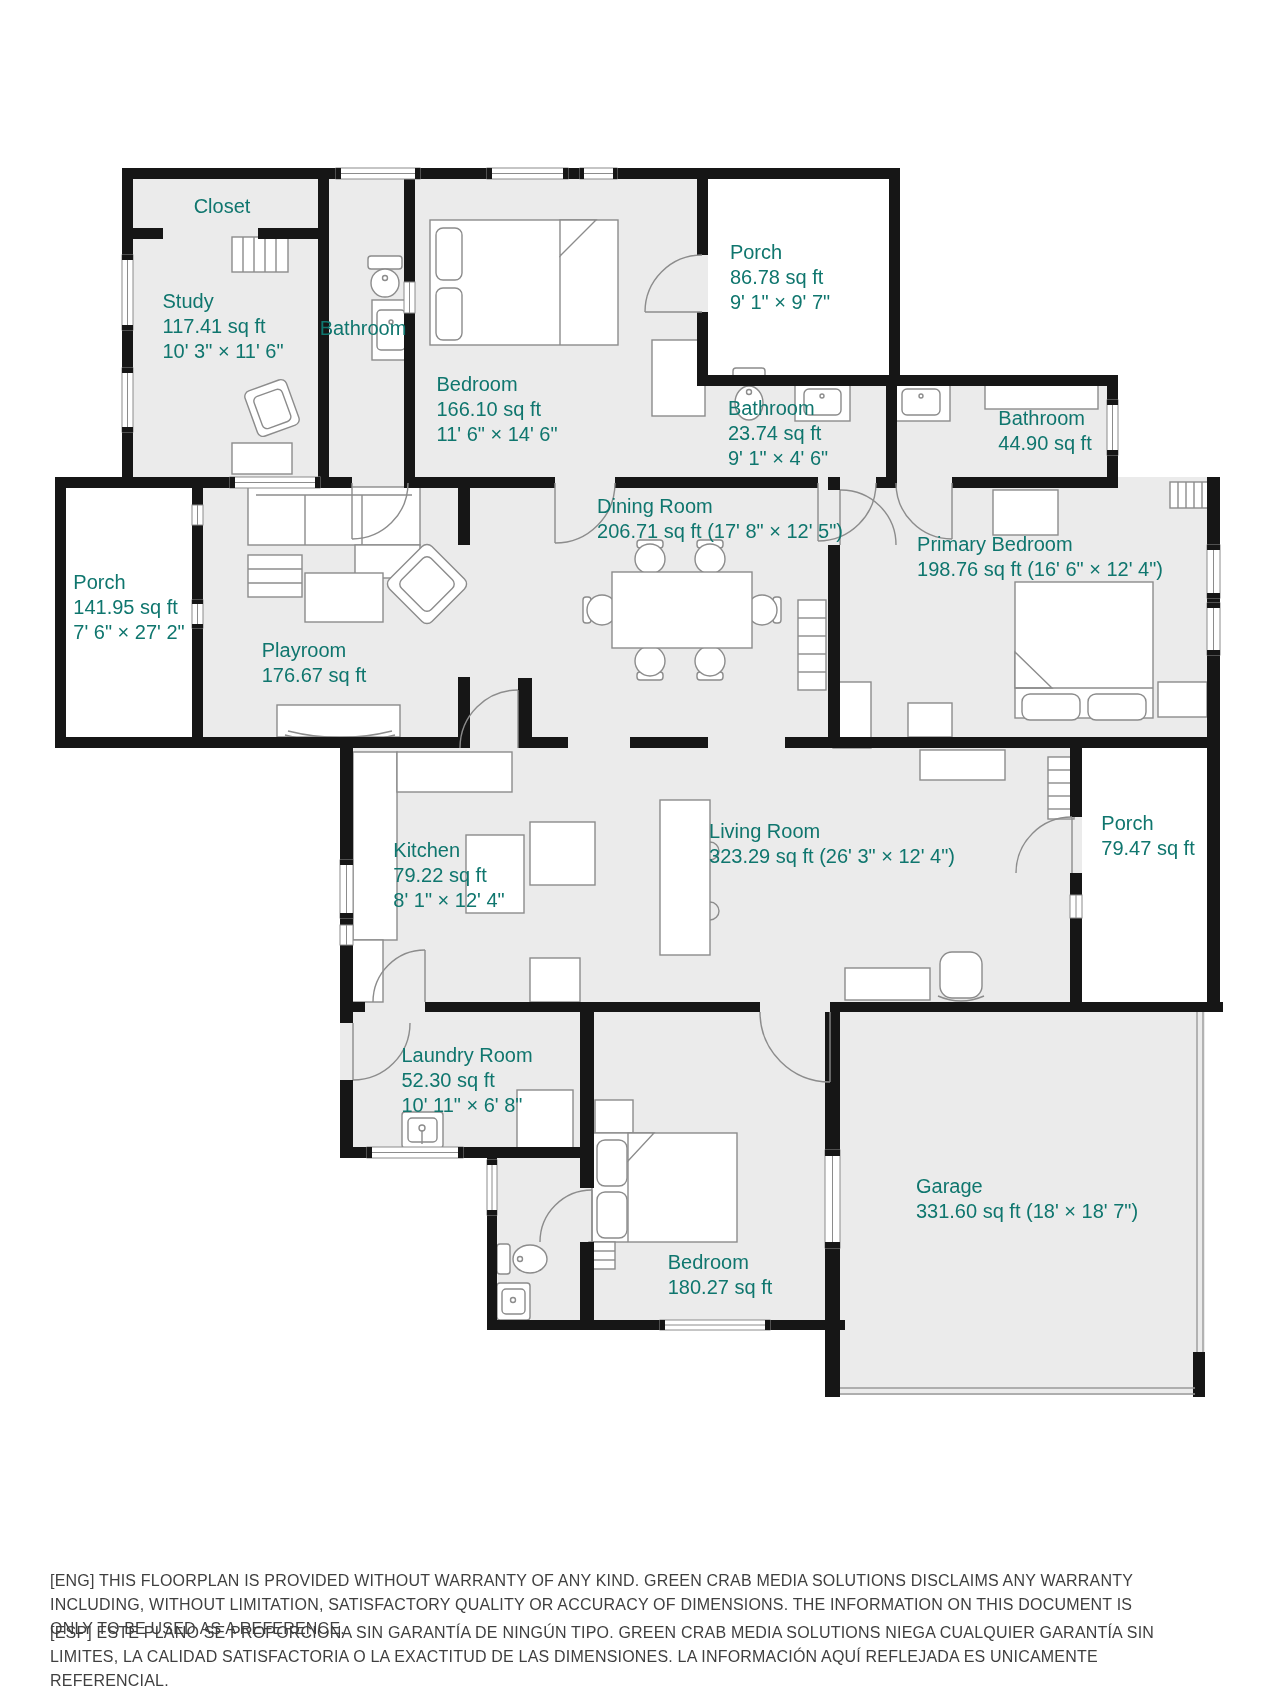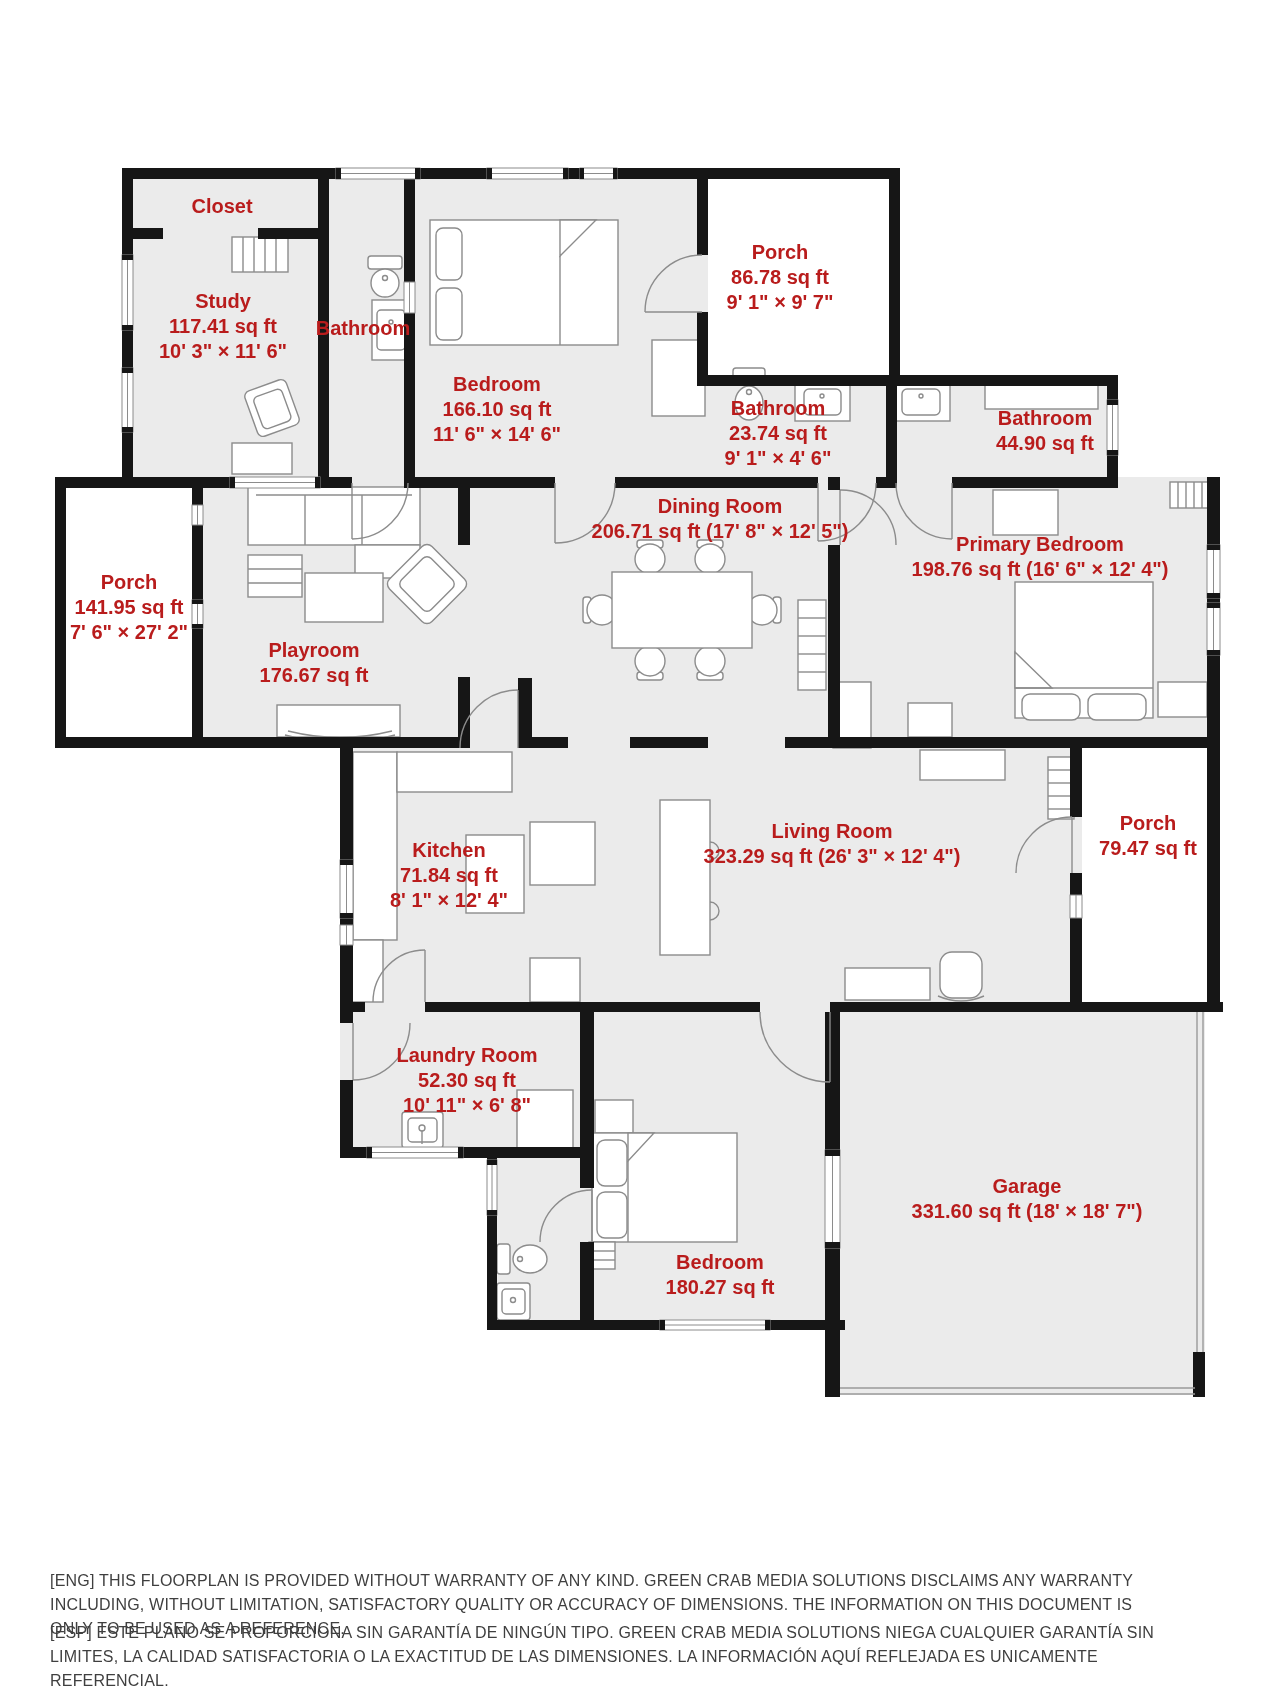--- a/index.html
+++ b/index.html
@@ -1,20 +1,20 @@
 <!DOCTYPE html>
 <html><head>
 <meta charset="utf-8">
 <style>
   html,body{margin:0;padding:0;background:#ffffff;}
   #page{position:relative;width:1280px;height:1696px;background:#fff;overflow:hidden;
         font-family:"Liberation Sans",sans-serif;}
   #plan-svg{position:absolute;left:0;top:0;}
-  .lbl{position:absolute;transform:translateX(-50%);text-align:center;
-       font-size:20px;line-height:25px;color:#b91c1c;white-space:nowrap;font-weight:bold;}
+  .lbl{position:absolute;transform:translateX(-50%);text-align:left;
+       font-size:20px;line-height:25px;color:#0f766e;white-space:nowrap;}
   .disc{position:absolute;left:40px;width:1115px;font-size:16px;line-height:24px;
         color:#3f3f3f;letter-spacing:.2px;margin-left:10px;}
 </style>
 </head>
 <body>
 
 <div id="page">
 
 <svg id="plan-svg" width="1280" height="1696" viewBox="0 0 1280 1696">
 
@@ -497,21 +497,21 @@
   <div>Porch</div>
   <div>141.95 sq ft</div>
   <div>7' 6" × 27' 2"</div>
 </div>
 <div class="lbl" style="left:314px;top:638px">
   <div>Playroom</div>
   <div>176.67 sq ft</div>
 </div>
 <div class="lbl" style="left:449px;top:838px">
   <div>Kitchen</div>
-  <div>71.84 sq ft</div>
+  <div>79.22 sq ft</div>
   <div>8' 1" × 12' 4"</div>
 </div>
 <div class="lbl" style="left:832px;top:819px">
   <div>Living Room</div>
   <div>323.29 sq ft (26' 3" × 12' 4")</div>
 </div>
 <div class="lbl" style="left:1148px;top:811px">
   <div>Porch</div>
   <div>79.47 sq ft</div>
 </div>

